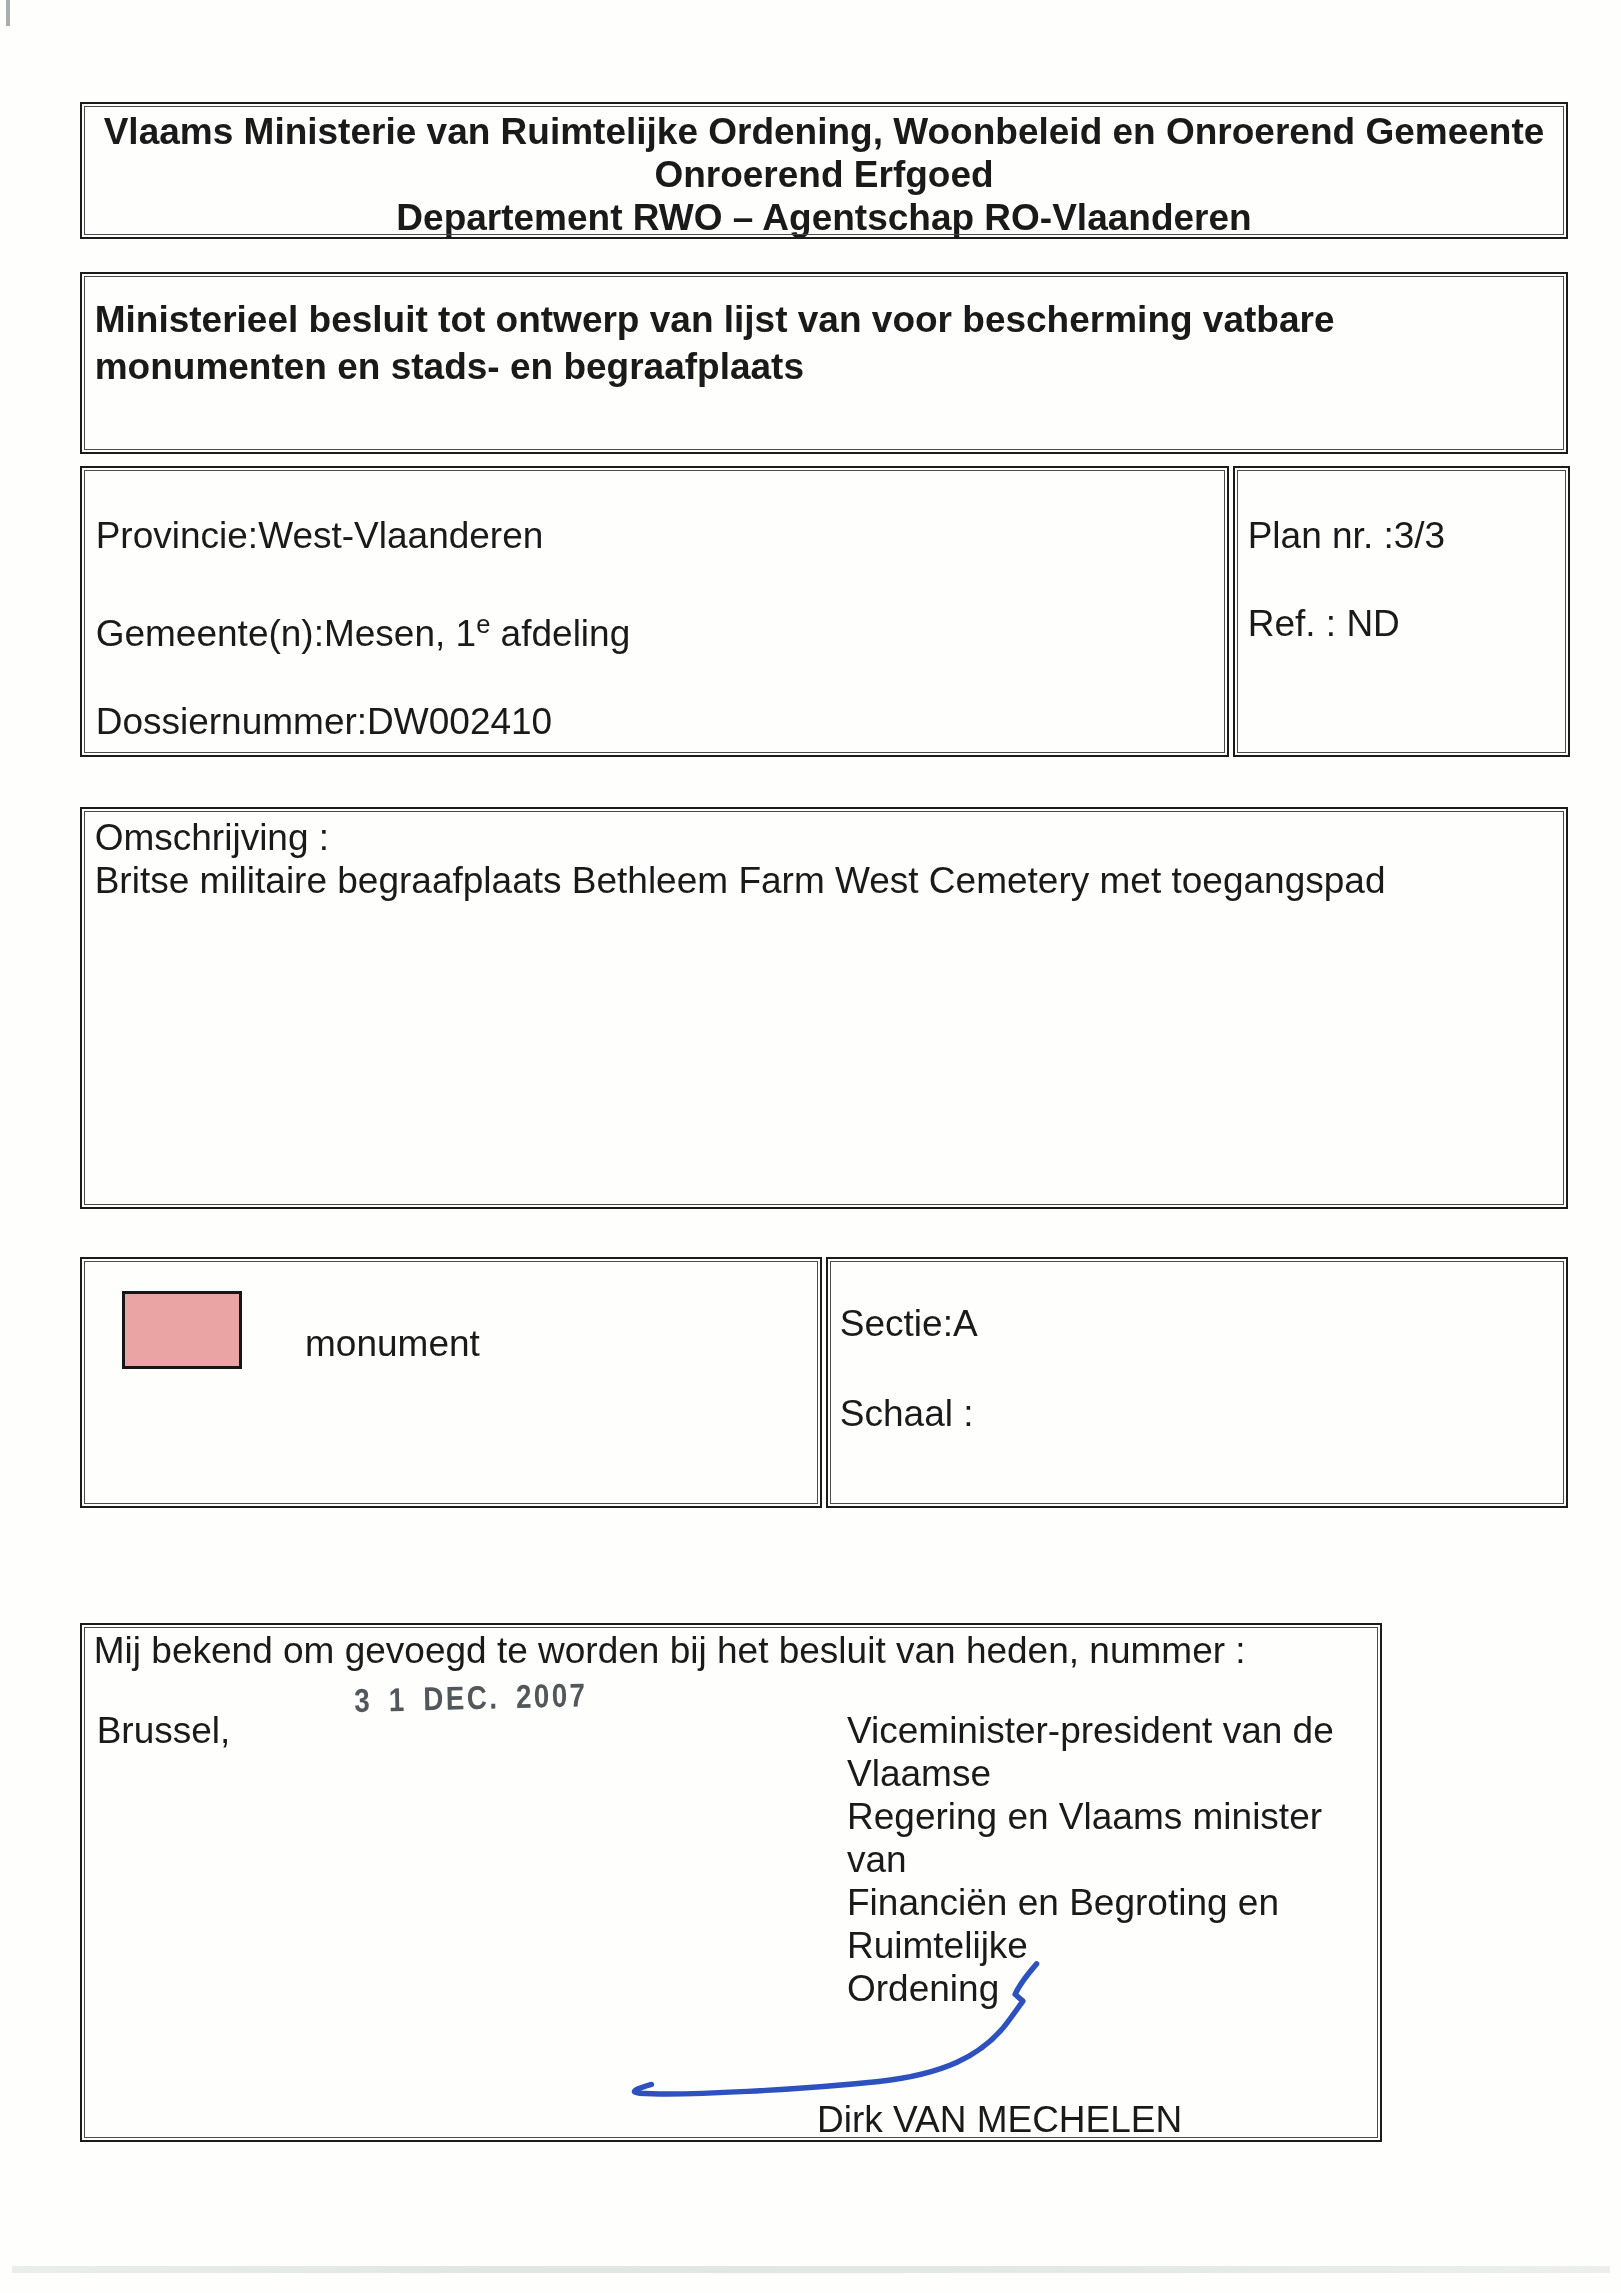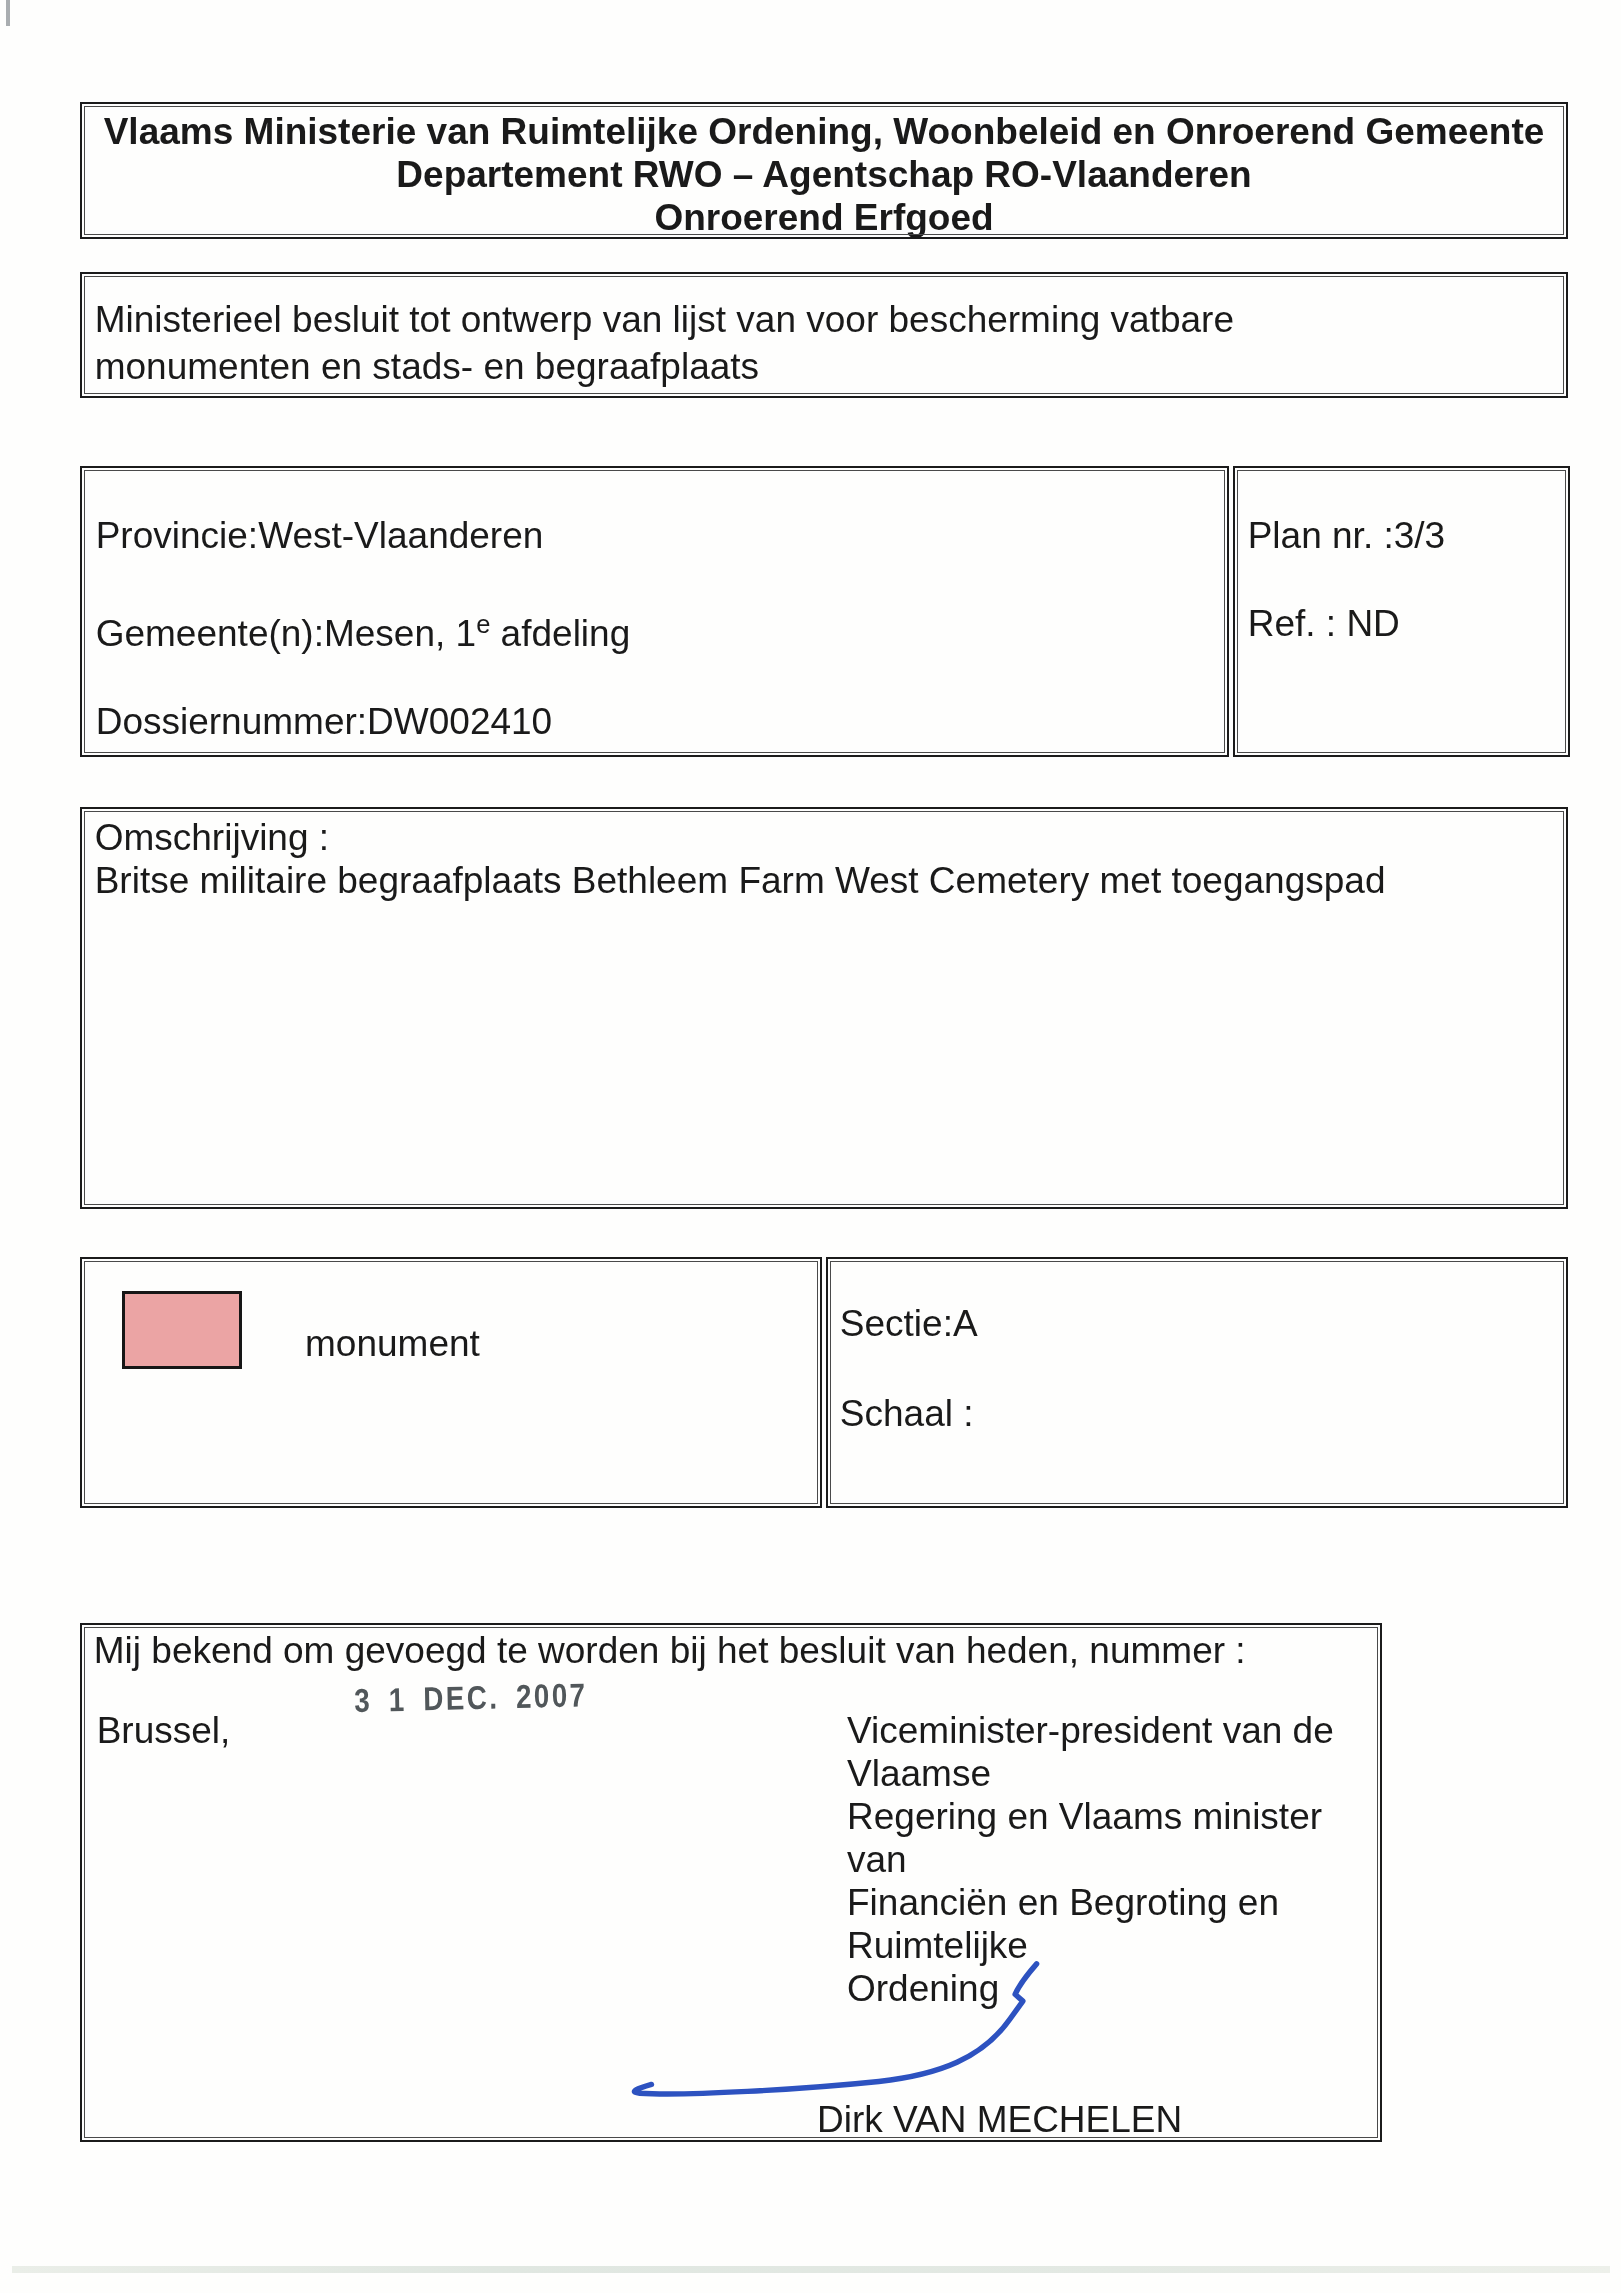--- a/index.html
+++ b/index.html
@@ -22,22 +22,22 @@
     content:"";
     position:absolute;
     inset:2px;
     border:1px solid #4a4a4a;
     pointer-events:none;
   }
 
   .box-header{left:80px;top:102px;width:1488px;height:137px;
     text-align:center;font-weight:bold;font-size:37px;line-height:43px;padding-top:5.9px;}
 
-  .box-subject{left:80px;top:272px;width:1488px;height:126px;
-    font-weight:normal;font-size:37px;line-height:47px;padding:21.6px 0 0 12.7px;}
+  .box-subject{left:80px;top:272px;width:1488px;height:182px;
+    font-weight:bold;font-size:37px;line-height:47px;padding:21.6px 0 0 12.7px;}
 
   .box-details-left{left:80px;top:466px;width:1149px;height:291px;
     font-size:37px;line-height:88px;padding:23.5px 0 0 13.7px;}
   .box-details-right{left:1233px;top:466px;width:337px;height:291px;
     font-size:37px;line-height:88px;padding:23.5px 0 0 12.7px;}
   sup{font-size:25.5px;}
 
   .box-description{left:80px;top:807px;width:1488px;height:402px;
     font-size:37px;line-height:43px;padding:6.9px 0 0 12.7px;}
 
@@ -74,22 +74,22 @@
 </style>
 </head>
 <body>
 
 <div class="page">
 
   <div class="scan-mark-top"></div>
 
   <section class="box box-header">
     <div>Vlaams Ministerie van Ruimtelijke Ordening, Woonbeleid en Onroerend Gemeente</div>
+    <div>Onroerend Erfgoed</div>
     <div>Departement RWO – Agentschap RO-Vlaanderen</div>
-    <div>Onroerend Erfgoed</div>
   </section>
 
   <section class="box box-subject">
     <div>Ministerieel besluit tot ontwerp van lijst van voor bescherming vatbare</div>
     <div>monumenten en stads- en begraafplaats</div>
   </section>
 
   <section class="box box-details-left">
     <div>Provincie:West-Vlaanderen</div>
     <div><span>Gemeente(n):Mesen, 1</span><sup>e</sup><span> afdeling</span></div>

